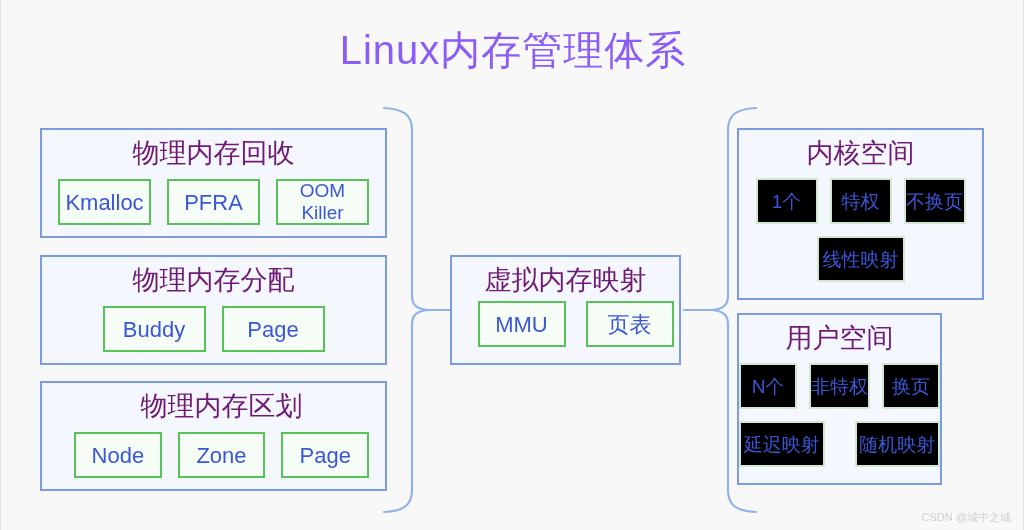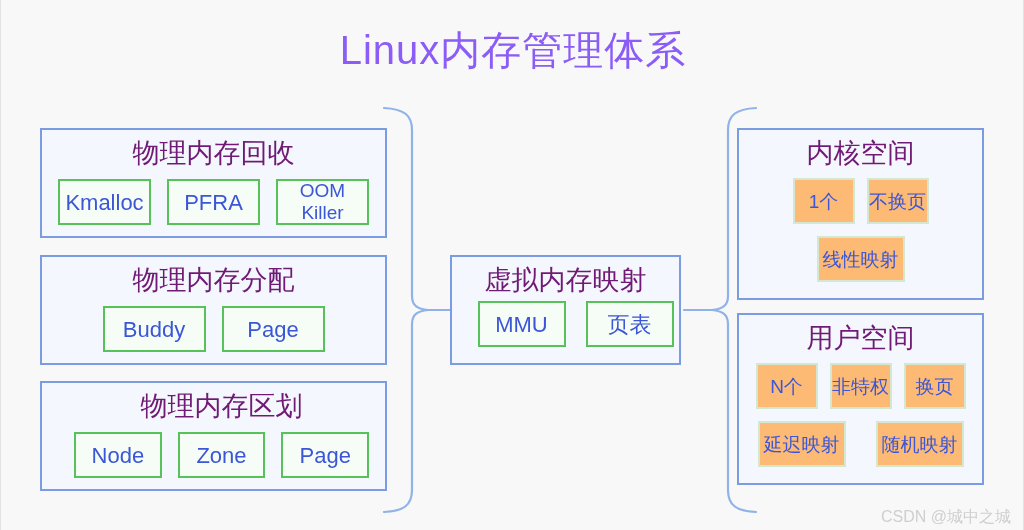--- a/index.html
+++ b/index.html
@@ -68,61 +68,61 @@
     line-height: 25px;
     white-space: nowrap;
   }
   .chip.two-line {
     font-size: 19px;
     line-height: 22px;
     white-space: normal;
   }
   .chip.pale {
     border: 2px solid #d3e7d1;
-    background: #fdba74;
+    background: #000000;
     font-size: 19px;
     line-height: 23px;
   }
   
   #box-reclaim   { left: 39px;  top: 128px; width: 347px; height: 110px; }
   #box-allocate  { left: 39px;  top: 255px; width: 347px; height: 110px; }
   #box-partition { left: 39px;  top: 381px; width: 347px; height: 110px; padding-left: 16px; }
   .left-title { margin-top: 6px; }
   .left-row {
     margin-top: 9px;
     gap: 16px;
     padding: 0 16px;
   }
   .left-row .chip { width: 103px; height: 46px; }
   
   #box-vmmap { left: 449px; top: 255px; width: 231px; height: 110px; }
   .center-row { margin-top: 4px; gap: 20px; padding-left: 20px; }
   .center-row .chip { width: 88px; height: 46px; }
   
   #box-kernel { left: 736px; top: 128px; width: 247px; height: 172px; }
-  #box-user   { left: 736px; top: 313px; width: 247px; height: 172px; }
+  #box-user   { left: 736px; top: 313px; width: 205px; height: 172px; }
   .right-title { margin-top: 6px; }
   .right-row-a { margin-top: 8px; gap: 12px; }
   .right-row-a .chip { width: 62px; height: 46px; }
   .right-row-b { margin-top: 12px; gap: 30px; }
   .right-row-b .chip { width: 88px; height: 46px; }
   
   .brace {
     position: absolute;
     pointer-events: none;
   }
   #brace-left  { left: 381px; top: 106px; width: 76px; height: 408px; }
   #brace-right { left: 681px; top: 106px; width: 76px; height: 408px; }
   
   #watermark {
     position: absolute;
     right: 12px;
     bottom: 6px;
     color: #cfcfcf;
-    font-size: 16px;
+    font-size: 11px;
     line-height: 14px;
     white-space: nowrap;
   }
 </style>
 </head>
 <body>
 
 <div id="canvas">
 
   <div id="diagram-title">Linux内存管理体系</div>
@@ -168,20 +168,21 @@
 
   <svg class="brace" id="brace-right" viewBox="0 0 76 408">
     <path d="M74 2 C 54 3, 46 9, 46 24 L 46 190 C 46 200, 40 203, 30 204 C 40 205, 46 208, 46 218 L 46 384 C 46 399, 54 405, 74 406" fill="none" stroke="#8fb3e8" stroke-width="2.2" stroke-linecap="round"></path>
     <path d="M30 204 L 2 204" fill="none" stroke="#8fb3e8" stroke-width="2.2" stroke-linecap="round"></path>
   </svg>
 
   <div class="group-box" id="box-kernel">
     <div class="group-title right-title">内核空间</div>
     <div class="chip-row right-row-a">
       <div class="chip pale">1个</div>
+      <div class="chip pale">特权</div>
       <div class="chip pale">不换页</div>
     </div>
     <div class="chip-row right-row-b">
       <div class="chip pale">线性映射</div>
     </div>
   </div>
 
   <div class="group-box" id="box-user">
     <div class="group-title right-title">用户空间</div>
     <div class="chip-row right-row-a">

